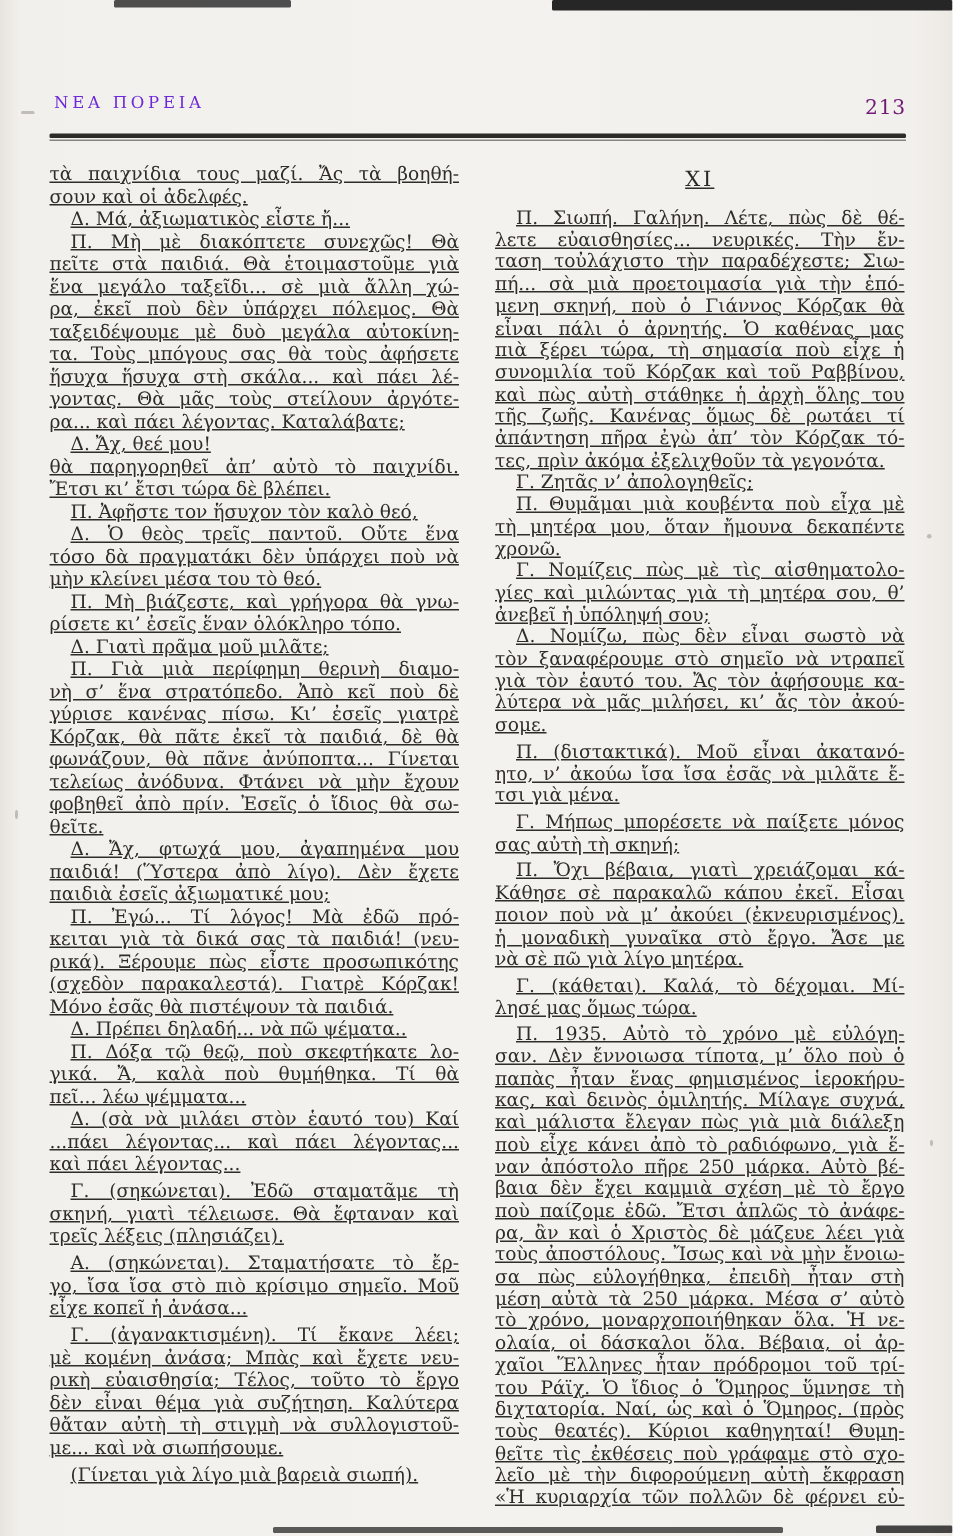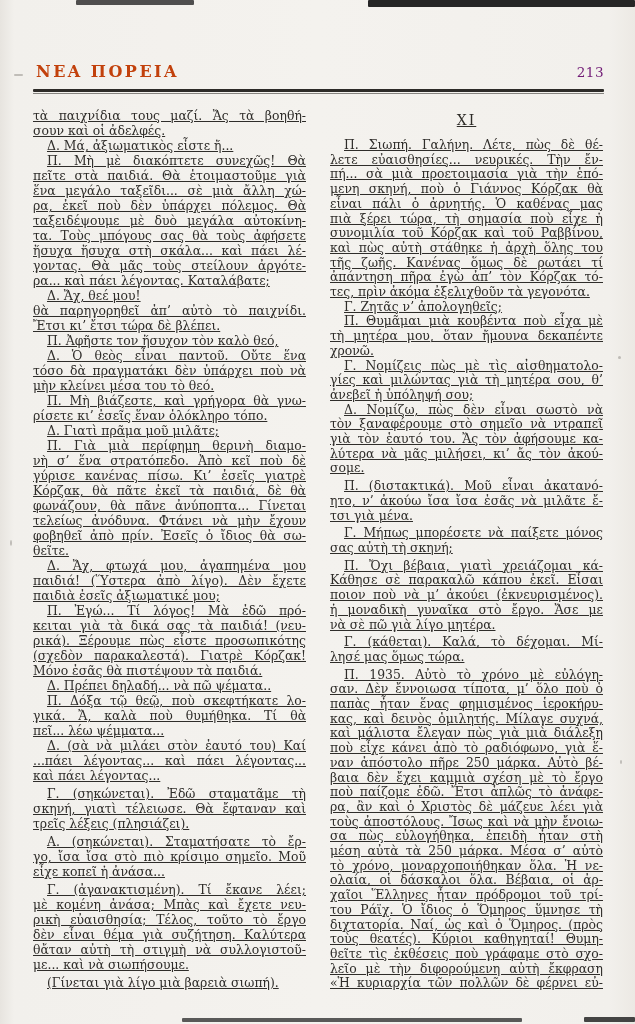--- a/index.html
+++ b/index.html
@@ -10,21 +10,21 @@
     font-family:"DejaVu Serif","Liberation Serif",serif;
     color:#2e2c29;
   }
   .page{position:absolute;inset:0;}
   
   .artifact{position:absolute;background:#262626;border-radius:1px;}
   .speck{position:absolute;background:#8d8a84;opacity:.5;border-radius:50%;}
 
   .journal-title{
     position:absolute;left:36px;top:62px;
-    font-size:16px;font-weight:bold;letter-spacing:2.5px;color:#c2410c;
+    font-size:11px;font-weight:normal;letter-spacing:2.5px;color:#6d28d9;
   }
   .page-number{
     position:absolute;right:31px;top:64px;
     font-size:13.5px;color:#701a75;letter-spacing:.5px;
   }
   .header-rule{position:absolute;left:33px;top:89px;width:571px;height:6px;}
   .header-rule .thick{height:2.6px;background:#2d2b28;border-radius:1px;}
   .header-rule .thin{height:1px;margin-top:1.4px;background:rgba(45,43,40,.55);}
 
   .col{
@@ -83,21 +83,21 @@
       <div class="line">ρα, ἐκεῖ ποὺ δὲν ὑπάρχει πόλεμος. Θὰ</div>
       <div class="line">ταξειδέψουμε μὲ δυὸ μεγάλα αὐτοκίνη-</div>
       <div class="line">τα. Τοὺς μπόγους σας θὰ τοὺς ἀφήσετε</div>
       <div class="line">ἥσυχα ἥσυχα στὴ σκάλα... καὶ πάει λέ-</div>
       <div class="line">γοντας. Θὰ μᾶς τοὺς στείλουν ἀργότε-</div>
       <div class="line end">ρα... καὶ πάει λέγοντας. Καταλάβατε;</div>
       <div class="line indent end">Δ. Ἄχ, θεέ μου!</div>
       <div class="line">θὰ παρηγορηθεῖ ἀπ’ αὐτὸ τὸ παιχνίδι.</div>
       <div class="line end">Ἔτσι κι’ ἔτσι τώρα δὲ βλέπει.</div>
       <div class="line indent end">Π. Ἀφῆστε τον ἥσυχον τὸν καλὸ θεό,</div>
-      <div class="line indent">Δ. Ὁ θεὸς εἶναι παντοῦ. Οὔτε ἕνα</div>
+      <div class="line indent">Δ. Ὁ θεὸς τρεῖς παντοῦ. Οὔτε ἕνα</div>
       <div class="line">τόσο δὰ πραγματάκι δὲν ὑπάρχει ποὺ νὰ</div>
       <div class="line end">μὴν κλείνει μέσα του τὸ θεό.</div>
       <div class="line indent">Π. Μὴ βιάζεστε, καὶ γρήγορα θὰ γνω-</div>
       <div class="line end">ρίσετε κι’ ἐσεῖς ἕναν ὁλόκληρο τόπο.</div>
       <div class="line indent end">Δ. Γιατὶ πρᾶμα μοῦ μιλᾶτε;</div>
       <div class="line indent">Π. Γιὰ μιὰ περίφημη θερινὴ διαμο-</div>
       <div class="line">νὴ σ’ ἕνα στρατόπεδο. Ἀπὸ κεῖ ποὺ δὲ</div>
       <div class="line">γύρισε κανένας πίσω. Κι’ ἐσεῖς γιατρὲ</div>
       <div class="line">Κόρζακ, θὰ πᾶτε ἐκεῖ τὰ παιδιά, δὲ θὰ</div>
       <div class="line">φωνάζουν, θὰ πᾶνε ἀνύποπτα... Γίνεται</div>
@@ -132,20 +132,21 @@
       <div class="line">θἄταν αὐτὴ τὴ στιγμὴ νὰ συλλογιστοῦ-</div>
       <div class="line end">με... καὶ νὰ σιωπήσουμε.</div>
       <div class="line indent end gap">(Γίνεται γιὰ λίγο μιὰ βαρειὰ σιωπή).</div>
     </div>
 
   <div class="col col-right">
     <div class="section-heading">XI</div>
     <div>
         <div class="line indent">Π. Σιωπή. Γαλήνη. Λέτε, πὼς δὲ θέ-</div>
         <div class="line">λετε εὐαισθησίες... νευρικές. Τὴν ἔν-</div>
+        <div class="line">ταση τοὐλάχιστο τὴν παραδέχεστε; Σιω-</div>
         <div class="line">πή... σὰ μιὰ προετοιμασία γιὰ τὴν ἑπό-</div>
         <div class="line">μενη σκηνή, ποὺ ὁ Γιάννος Κόρζακ θὰ</div>
         <div class="line">εἶναι πάλι ὁ ἀρνητής. Ὁ καθένας μας</div>
         <div class="line">πιὰ ξέρει τώρα, τὴ σημασία ποὺ εἶχε ἡ</div>
         <div class="line">συνομιλία τοῦ Κόρζακ καὶ τοῦ Ραββίνου,</div>
         <div class="line">καὶ πὼς αὐτὴ στάθηκε ἡ ἀρχὴ ὅλης του</div>
         <div class="line">τῆς ζωῆς. Κανένας ὅμως δὲ ρωτάει τί</div>
         <div class="line">ἀπάντηση πῆρα ἐγὼ ἀπ’ τὸν Κόρζακ τό-</div>
         <div class="line end">τες, πρὶν ἀκόμα ἐξελιχθοῦν τὰ γεγονότα.</div>
         <div class="line indent end">Γ. Ζητᾶς ν’ ἀπολογηθεῖς;</div>

